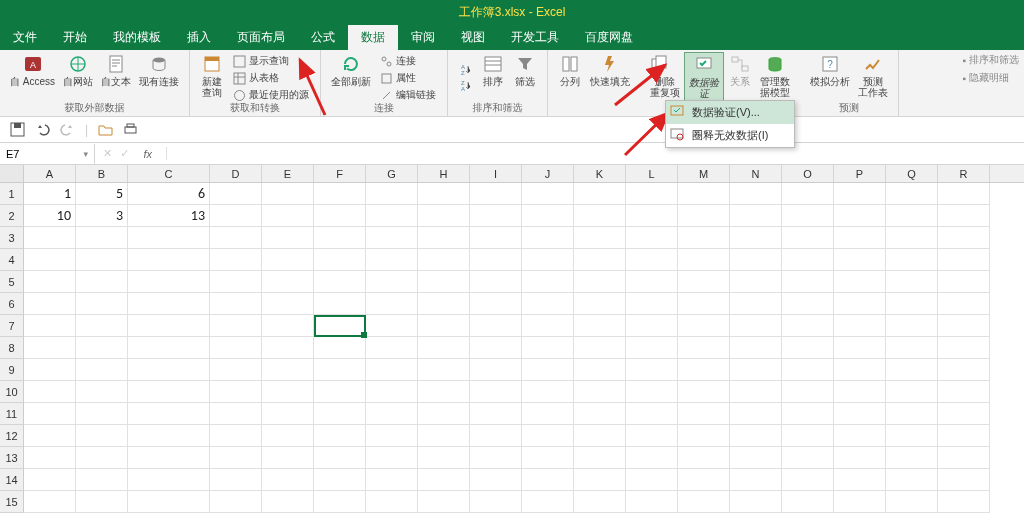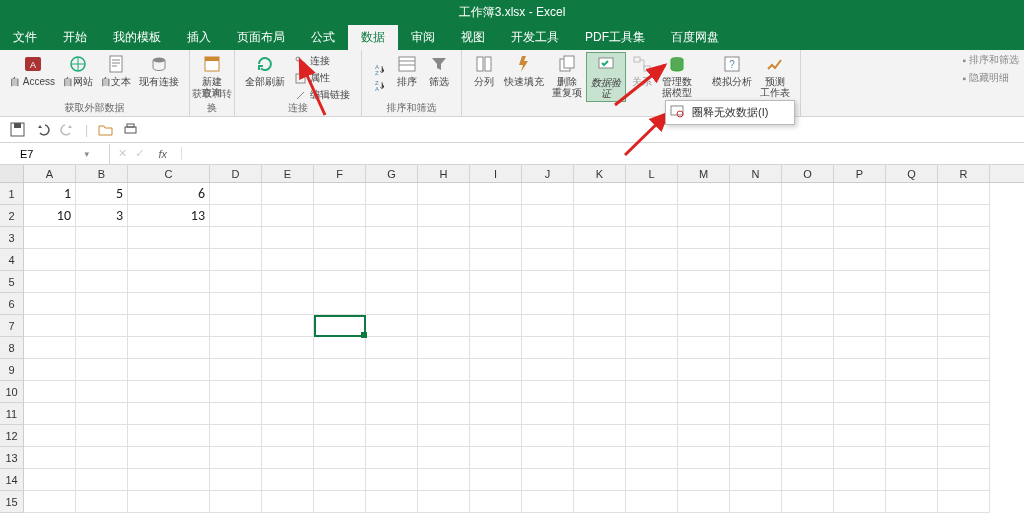--- a/index.html
+++ b/index.html
@@ -1,19 +1,19 @@
 <!DOCTYPE html>
 <html><head>
 <meta charset="utf-8">
 <style>
 * { margin: 0; padding: 0; box-sizing: border-box; }
 body { font-family: "Microsoft YaHei", "Segoe UI", sans-serif; font-size: 12px; background: #fff; width: 1024px; height: 518px; overflow: hidden; position: relative; }
 
 .titlebar { background: #0e7a41; height: 25px; display: flex; align-items: center; justify-content: center; color: #fff; font-size: 12px; position: relative; }
-.titlebar-text { color: #ffffff; }
+.titlebar-text { color: #fde047; }
 
 .tabs { background: #0e7a41; height: 25px; display: flex; align-items: stretch; }
 .tab { padding: 0 13px; color: #fff; font-size: 12px; display: flex; align-items: center; cursor: pointer; white-space: nowrap; }
 .tab.active { background: #f3f3f3; color: #0e7a41; }
 .tellme { margin-left: 20px; color: #bbeecc; display: flex; align-items: center; gap: 4px; }
 .tellme-icon { width: 14px; height: 14px; }
 
 .ribbon { background: #f3f3f3; border-bottom: 1px solid #d4d4d4; height: 67px; display: flex; position: relative; }
 .group { border-right: 1px solid #d4d4d4; padding: 2px 6px 14px 6px; position: relative; display: flex; }
 .group-label { position: absolute; bottom: 1px; left: 0; right: 0; text-align: center; font-size: 10px; color: #6a6a6a; }
@@ -25,21 +25,21 @@
 .btn-sm .icon { width: 13px; height: 13px; }
 .btn-lg.active { background: #c8e2d0; border: 1px solid #6aa37e; }
 
 .ribbon-extra { position: absolute; right: 5px; top: 3px; display: flex; flex-direction: column; gap: 4px; font-size: 10px; color: #888; }
 .ribbon-extra span { display: flex; align-items: center; gap: 3px; }
 
 .qat { background: #fff; height: 26px; border-bottom: 1px solid #d4d4d4; display: flex; align-items: center; padding: 0 10px; gap: 10px; }
 .qat .qicon { width: 15px; height: 15px; color: #555; cursor: pointer; }
 
 .namebox-row { background: #fff; height: 22px; border-bottom: 1px solid #d4d4d4; display: flex; align-items: center; }
-.namebox { width: 110px; height: 20px; border-right: 1px solid #d4d4d4; padding: 0 20px; font-size: 11px; display: flex; align-items: center; justify-content: space-between; }
+.namebox { width: 95px; height: 20px; border-right: 1px solid #d4d4d4; padding: 0 6px; font-size: 11px; display: flex; align-items: center; justify-content: space-between; }
 .namebox-caret { color: #888; font-size: 9px; }
 .fx-btns { display: flex; align-items: center; gap: 8px; padding: 0 8px; color: #999; font-size: 11px; border-right: 1px solid #e0e0e0; }
 .fx-label { font-style: italic; font-size: 11px; color: #666; padding: 0 6px; }
 .formula-input { flex: 1; border: none; height: 20px; padding: 0 4px; font-size: 11px; outline: none; }
 
 .grid-area { position: relative; background: #fff; }
 .col-headers { display: flex; height: 18px; background: #f0f0f0; border-bottom: 1px solid #ccc; }
 .corner { width: 24px; border-right: 1px solid #ccc; background: #e8e8e8; }
 .col-h { width: 52px; text-align: center; font-size: 11px; color: #333; border-right: 1px solid #d4d4d4; line-height: 18px; }
 .col-h.wide { width: 62px; }
@@ -72,21 +72,20 @@
   <div class="tab">文件</div>
   <div class="tab">开始</div>
   <div class="tab">我的模板</div>
   <div class="tab">插入</div>
   <div class="tab">页面布局</div>
   <div class="tab">公式</div>
   <div class="tab active">数据</div>
   <div class="tab">审阅</div>
   <div class="tab">视图</div>
   <div class="tab">开发工具</div>
-  <div class="tab">PDF工具集</div>
   <div class="tab">百度网盘</div>
 </div>
 
 <div class="ribbon">
 
   <div class="group">
     <div class="btn-lg">
         <svg class="icon" viewBox="0 0 20 20">
           <rect x="2" y="3" width="16" height="14" rx="2" fill="#a33"></rect>
           <text x="10" y="14" text-anchor="middle" fill="#fff" font-size="9">A</text>
@@ -119,20 +118,41 @@
 
   <div class="group">
     <div class="btn-lg">
         <svg class="icon" viewBox="0 0 20 20">
           <rect x="3" y="3" width="14" height="14" fill="#fff" stroke="#c83"></rect>
           <rect x="3" y="3" width="14" height="4" fill="#c83"></rect>
         </svg>
         <span class="lbl" style="white-space:pre;">新建
 查询</span>
       </div>
+    <div class="btn-stack">
+      <div class="btn-sm">
+          <svg class="icon" viewBox="0 0 13 13">
+            <rect x="1" y="1" width="11" height="11" fill="none" stroke="#888"></rect>
+          </svg>
+          <span>显示查询</span>
+        </div>
+      <div class="btn-sm">
+          <svg class="icon" viewBox="0 0 13 13">
+            <rect x="1" y="1" width="11" height="11" fill="none" stroke="#888"></rect>
+            <path d="M1 5h11M5 1v11" stroke="#888"></path>
+          </svg>
+          <span>从表格</span>
+        </div>
+      <div class="btn-sm">
+          <svg class="icon" viewBox="0 0 13 13">
+            <circle cx="6.5" cy="6.5" r="5" fill="none" stroke="#888"></circle>
+          </svg>
+          <span>最近使用的源</span>
+        </div>
+    </div>
     <div class="group-label">获取和转换</div>
   </div>
 
   <div class="group">
     <div class="btn-lg">
         <svg class="icon" viewBox="0 0 20 20">
           <path d="M4 10a6 6 0 1 1 2 4.5" fill="none" stroke="#2a7" stroke-width="2"></path>
           <path d="M4 16v-4h4" fill="none" stroke="#2a7" stroke-width="2"></path>
         </svg>
         <span class="lbl">全部刷新</span>
@@ -206,21 +226,21 @@
         <svg class="icon" viewBox="0 0 20 20">
           <path d="M8 2l-3 9h4l-2 7 7-11h-4l2-5z" fill="#c83"></path>
         </svg>
         <span class="lbl">快速填充</span>
       </div>
     <div class="btn-lg">
         <svg class="icon" viewBox="0 0 20 20">
           <rect x="3" y="5" width="10" height="12" fill="#fff" stroke="#888"></rect>
           <rect x="7" y="2" width="10" height="12" fill="#fff" stroke="#888"></rect>
         </svg>
-        <span class="lbl" style="white-space:pre;">删除
+        <span class="lbl" style="white-space:pre;margin-left:12px;">删除
 重复项</span>
       </div>
     <div class="btn-lg active">
         <svg class="icon" viewBox="0 0 20 20">
           <rect x="3" y="3" width="14" height="10" fill="#fff" stroke="#888"></rect>
           <path d="M6 8l2 2 4-4" stroke="#2a7" stroke-width="2" fill="none"></path>
         </svg>
         <span class="lbl" style="white-space:pre;font-style:italic;">数据验
 证</span>
       </div>
@@ -259,20 +279,24 @@
     <div class="group-label">预测</div>
   </div>
 
   <div class="ribbon-extra">
     <span>▪ <span>排序和筛选</span></span>
     <span>▪ <span>隐藏明细</span></span>
   </div>
 </div>
 
 <div class="dropdown-menu" style="left:665px; top:100px; width:130px;">
+  <div class="dropdown-item hover"><svg class="mi" viewBox="0 0 15 15">
+        <rect x="1" y="2" width="12" height="9" fill="none" stroke="#c83"></rect>
+        <path d="M4 6l2 2 4-4" stroke="#2a7" fill="none"></path>
+      </svg><span>数据验证(V)...</span></div>
   <div class="dropdown-item"><svg class="mi" viewBox="0 0 15 15">
         <rect x="1" y="2" width="12" height="9" fill="none" stroke="#888"></rect>
         <circle cx="10" cy="10" r="3" fill="none" stroke="#c33"></circle>
       </svg><span>圈释无效数据(I)</span></div>
 </div>
 
 <svg class="arrow" style="left:782px; top:104px;" width="14" height="18">
     <path d="M1 1l0 13 3-3 2 5 2-1-2-5 5 0z" fill="#fff" stroke="#000" stroke-width="0.8"></path>
   </svg>
 

